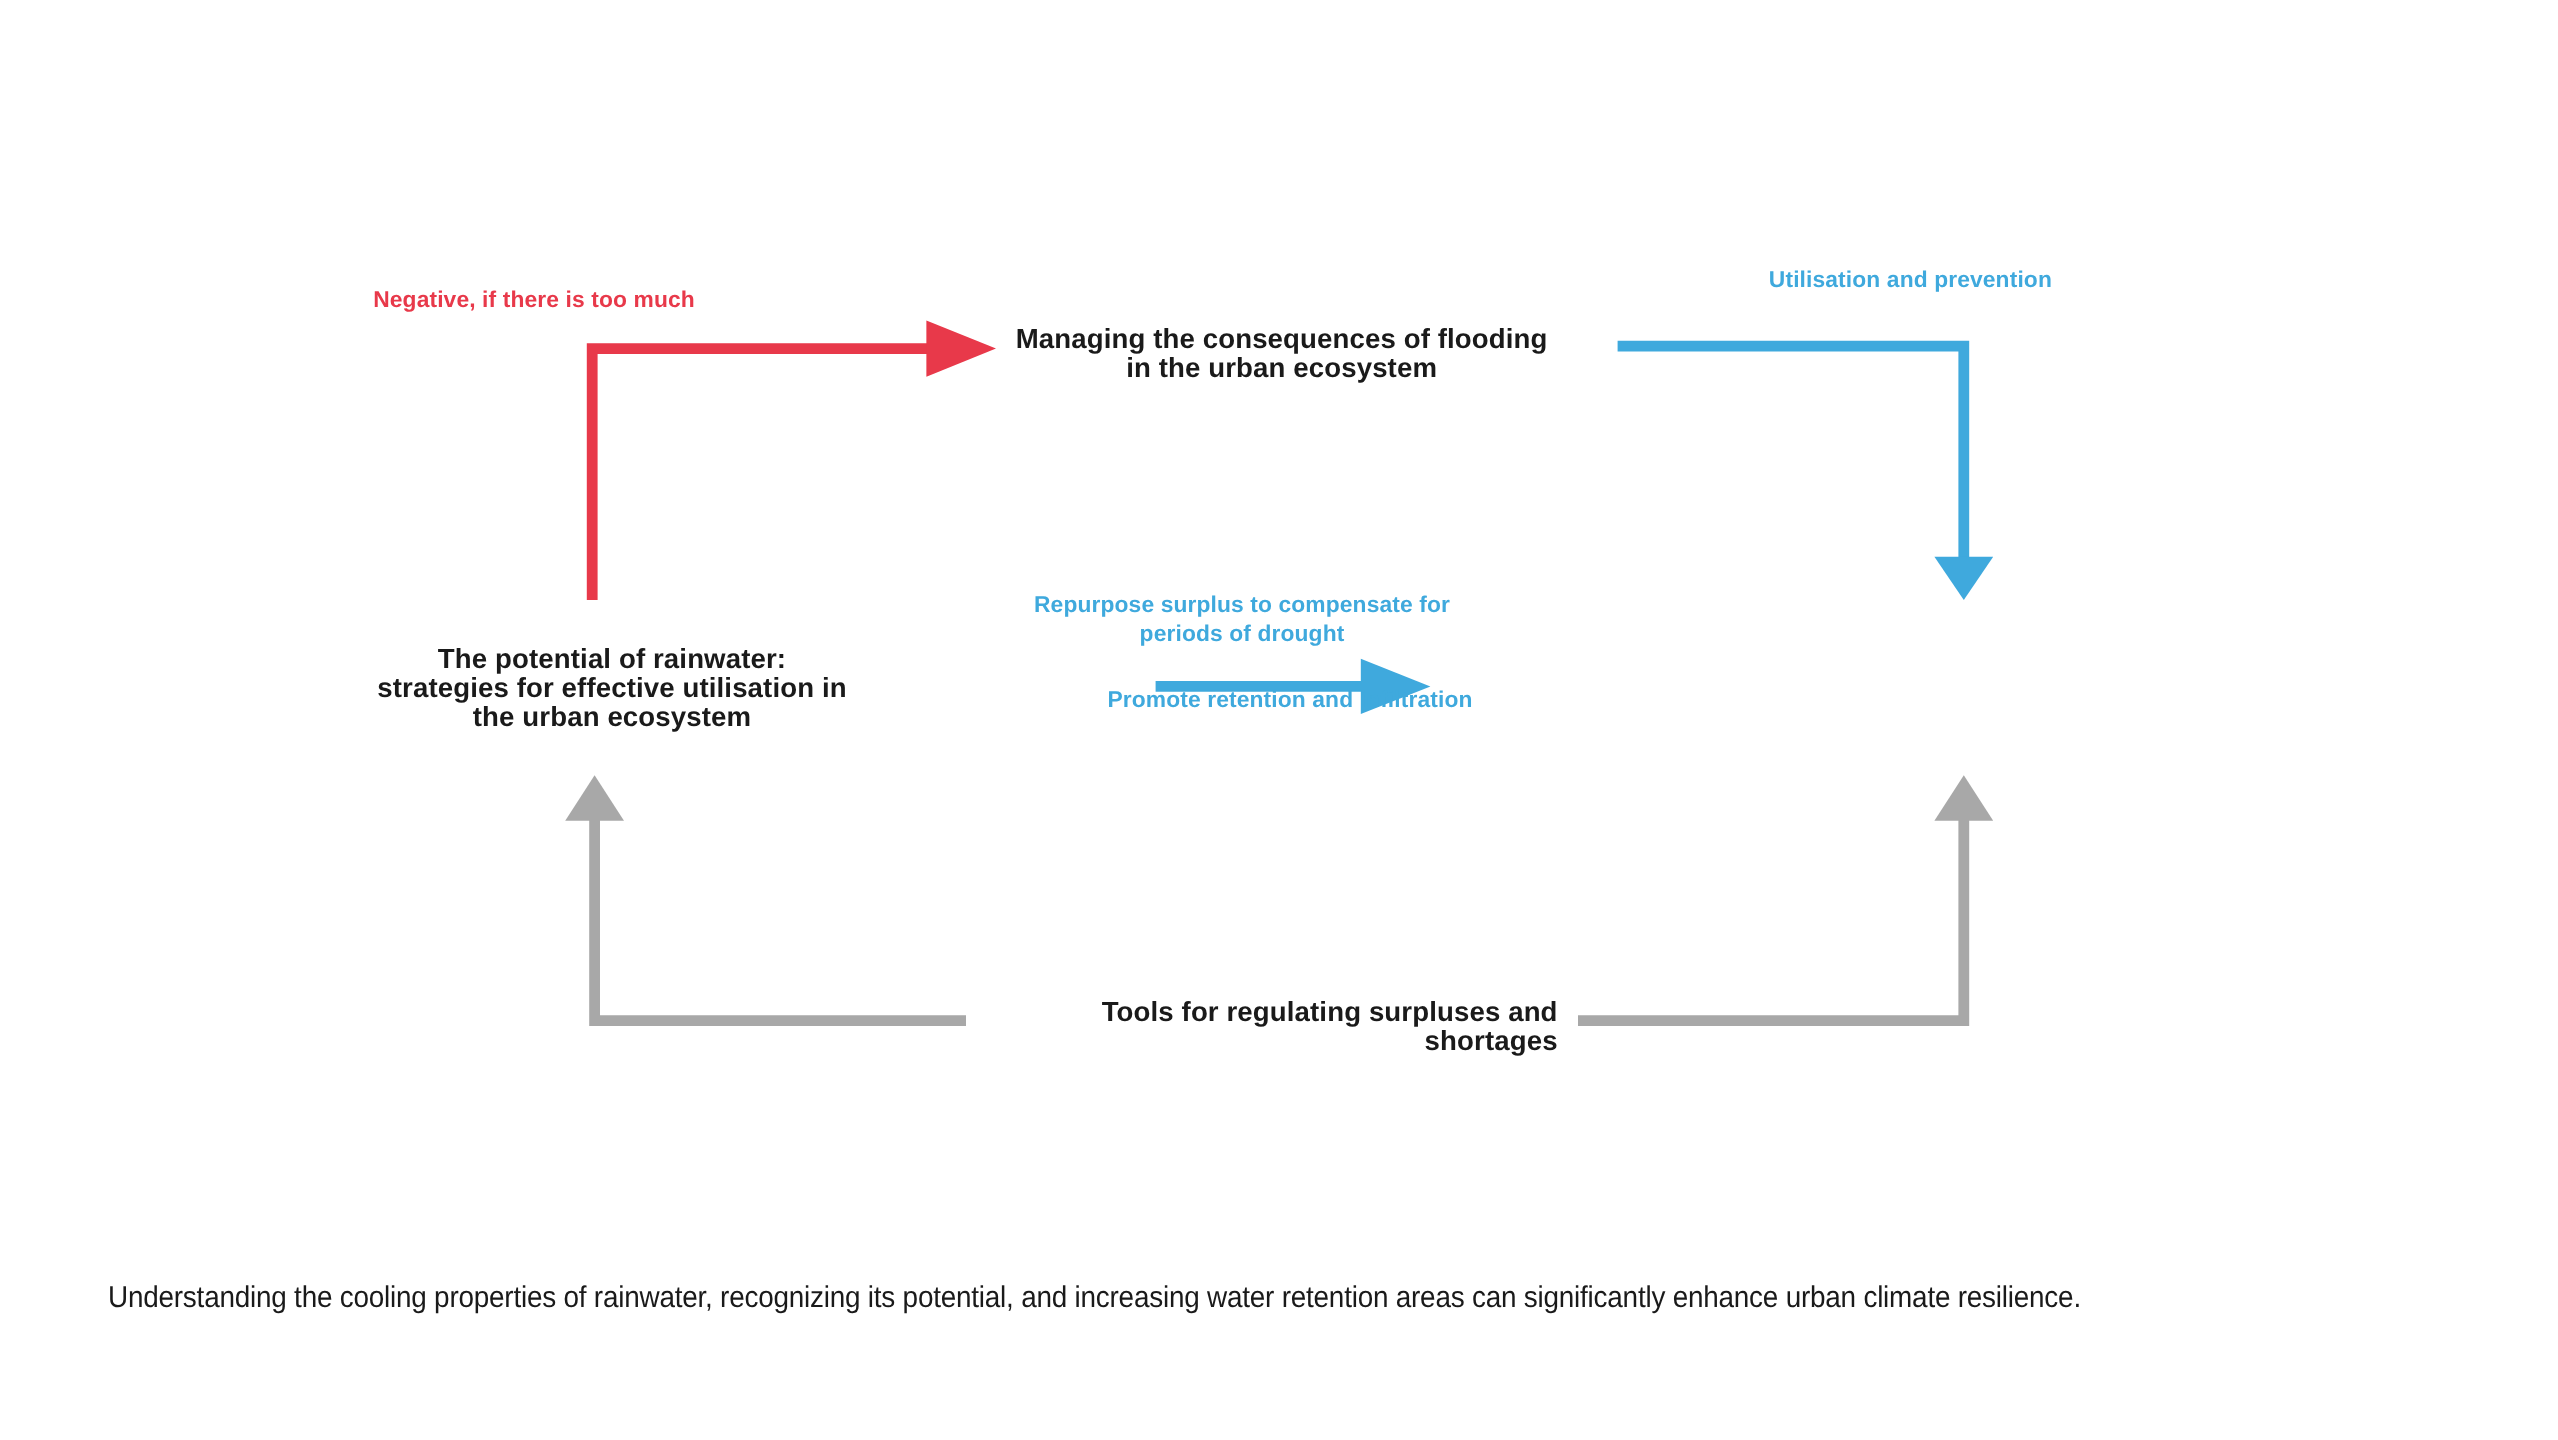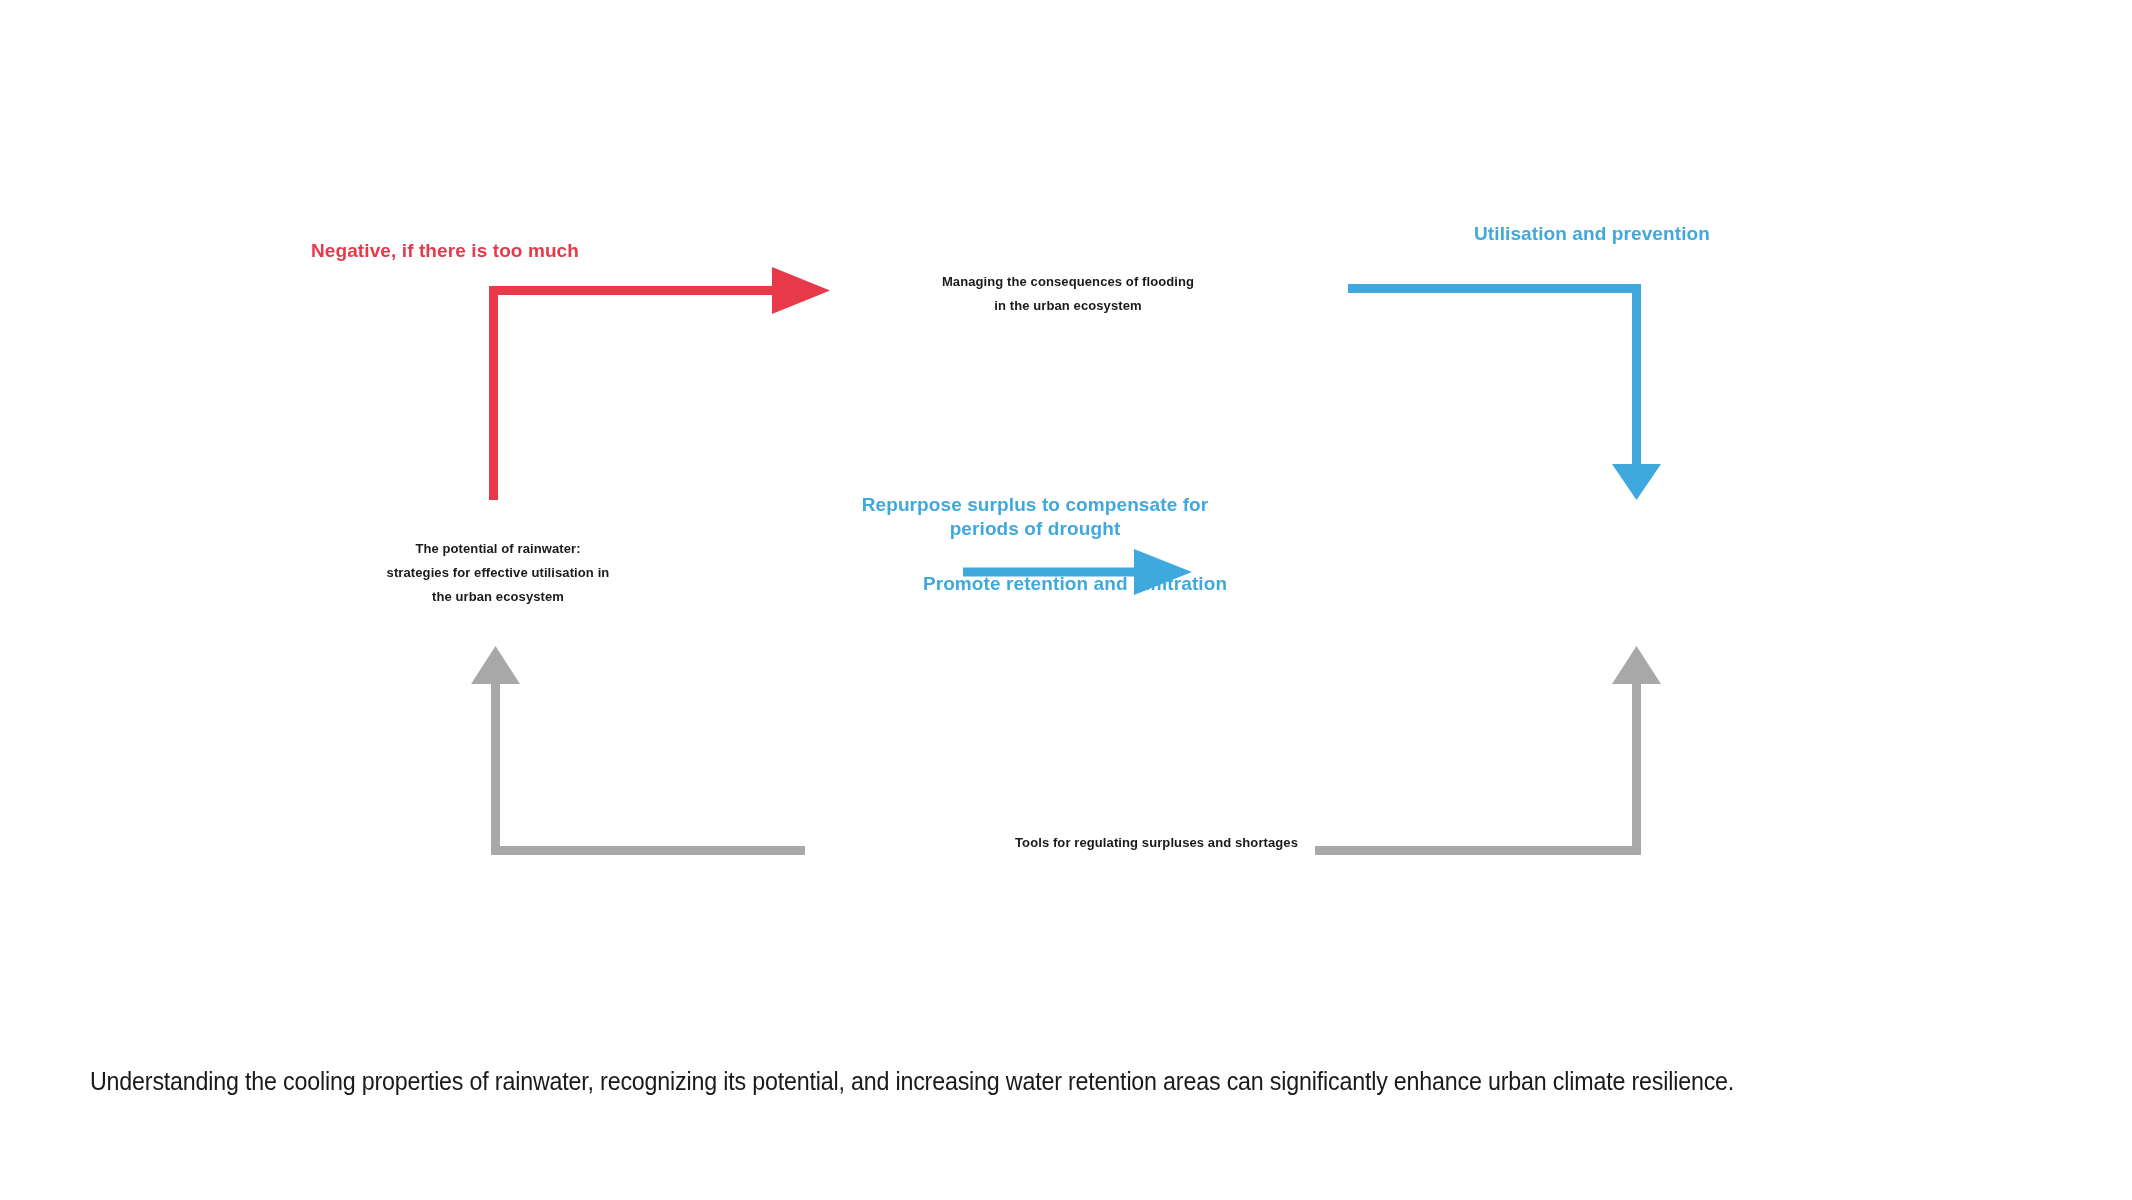--- a/index.html
+++ b/index.html
@@ -26,40 +26,40 @@
     top: 0;
     width: 2132px;
     height: 1200px;
   }
   .node-label {
     position: absolute;
     text-align: center;
     color: #1a1a1a;
     font-family: "Liberation Sans", sans-serif;
     font-weight: bold;
-    font-size: 13px;
+    font-size: 23px;
     line-height: 24px;
     letter-spacing: 0.1px;
     white-space: pre-line;
   }
   .edge-label {
     position: absolute;
     text-align: center;
     font-family: "Liberation Sans", sans-serif;
     font-weight: bold;
     font-size: 19px;
     line-height: 24px;
     letter-spacing: 0.1px;
     white-space: pre-line;
   }
   .edge-label.red   { color: #e8394a; }
   .edge-label.blue  { color: #3fa9dd; }
 
   #node-left {
-    left: 258px; top: 537px; width: 480px;
+    left: 270px; top: 537px; width: 480px;
   }
   #node-top-center {
     left: 838px; top: 270px; width: 460px;
   }
   #node-right {
     left: 1400px; top: 546px; width: 500px;
   }
   #node-bottom-center {
     left: 838px; top: 831px; width: 460px; text-align: right;
   }

